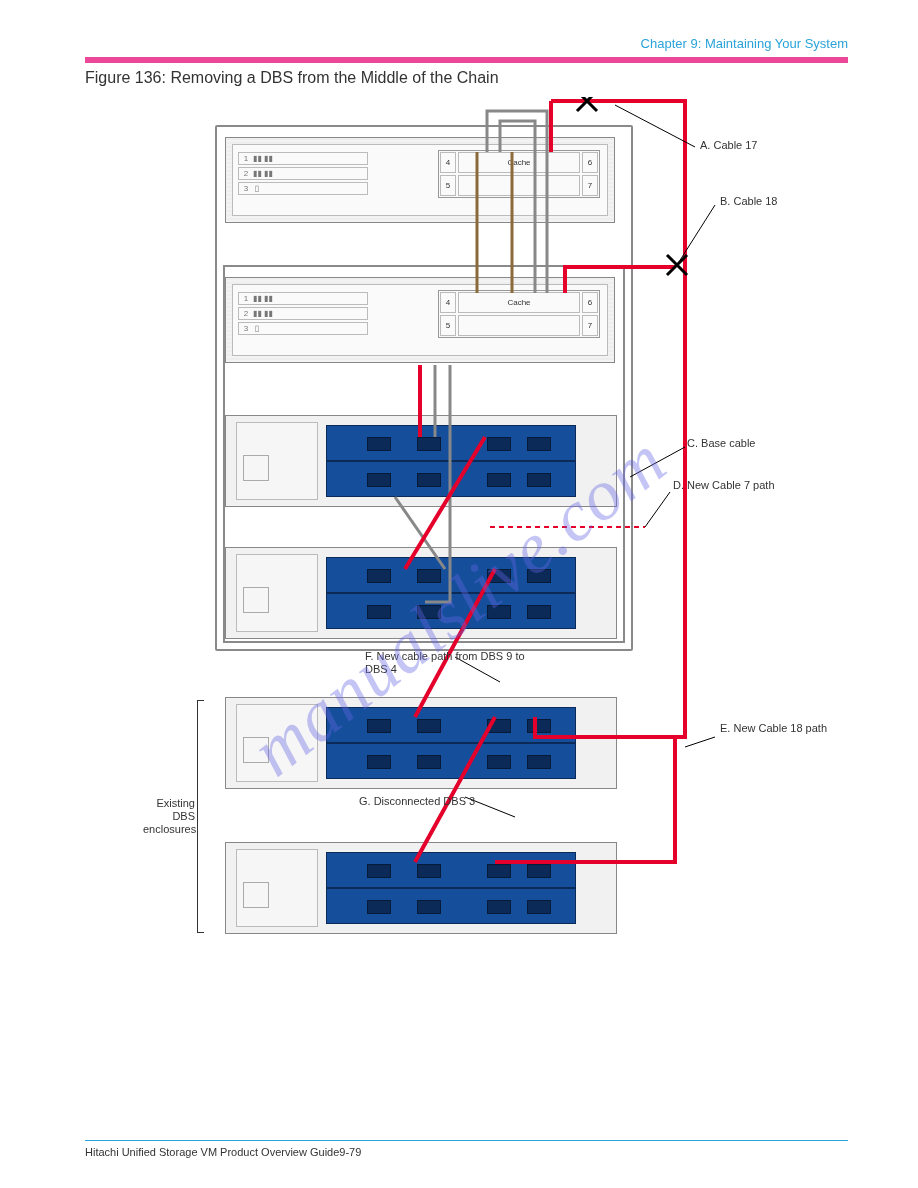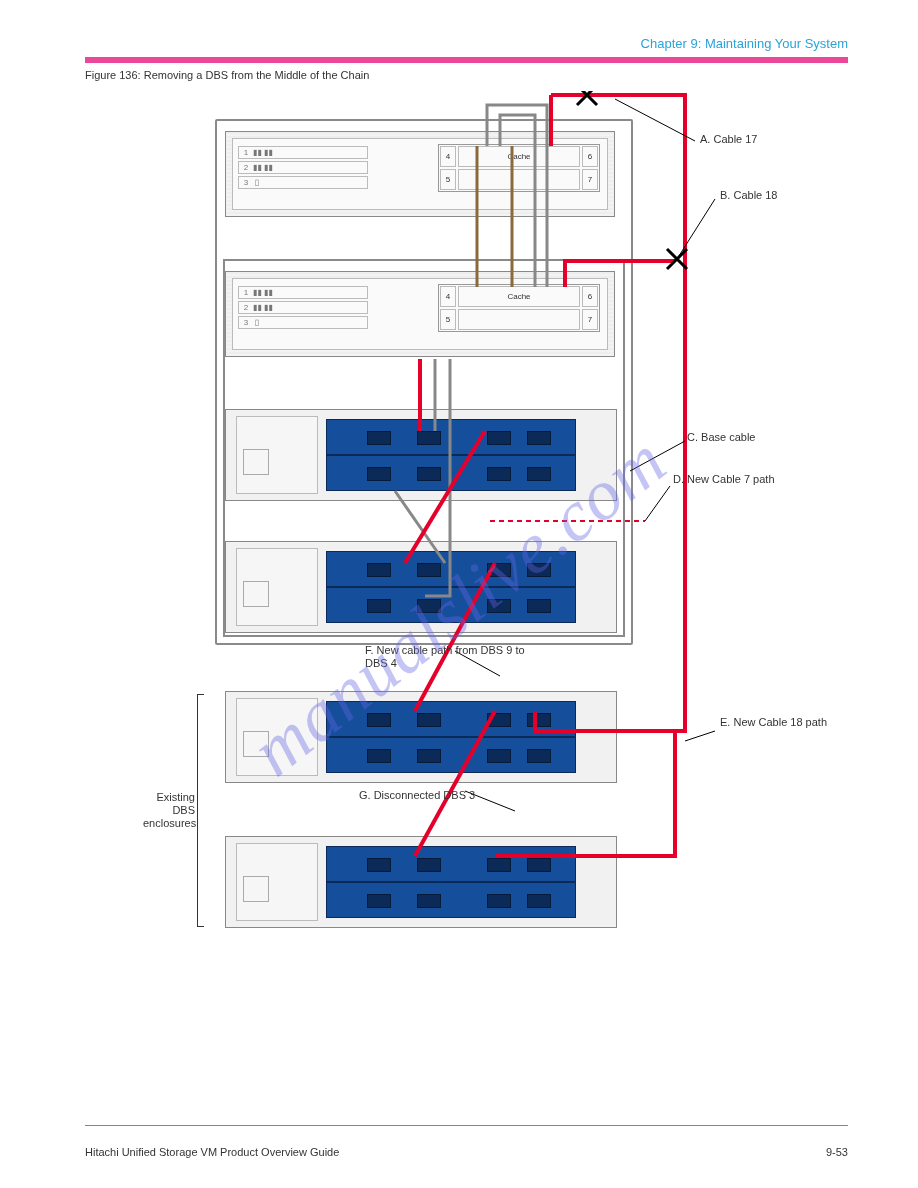--- a/index.html
+++ b/index.html
@@ -19,21 +19,21 @@
   }
   .chapter-title {
     color: #2aa3d9;
     font-size: 13px;
     text-align: right;
     border-bottom: 6px solid #ec4899;
     padding-bottom: 6px;
     margin-bottom: 6px;
   }
   .figure-title {
-    font-size: 11px;
+    font-size: 16px;
     margin: 4px 0 10px 0;
   }
   .diagram-slot {
     position: relative;
     width: 660px;
     height: 880px;
     margin-left: 130px;
   }
   
   .unit {
@@ -96,22 +96,22 @@
     font-style:italic;
     font-family:"Times New Roman", serif;
     white-space:nowrap;
     pointer-events:none;
     letter-spacing:1px;
   }
   .footer{
     position:absolute;
     left:85px; right:70px; bottom:30px;
     border-top:1px solid #2aa3d9;
-    padding-top:20px;
-    display:flex; justify-content:space-between;
+    padding-top:5px;
+    display:flex; justify-content:flex-start;
     font-size:11px; color:#333;
   }
   .footer .pgno{font-size:11px;}
   .bracket{
     position:absolute;
     border-left:1px solid #333;
     width:6px;
   }
   .bracket::before,.bracket::after{
     content:"";position:absolute;width:6px;height:1px;background:#333;left:0;
@@ -304,16 +304,16 @@
     <div class="lbl" style="left:150px; top:553px; width:170px;">F. New cable path from DBS 9 to DBS 4</div>
     <div class="lbl" style="left:144px; top:698px; width:170px;">G. Disconnected DBS 3</div>
     <div class="lbl" style="left:-72px; top:700px; width:52px; text-align:right;">Existing DBS enclosures</div>
 
   </div>
 
   <div class="wm">manualslive.com</div>
 
   <div class="footer">
     <span>Hitachi Unified Storage VM Product Overview Guide</span>
-    <span class="pgno">9-53</span>
+    <span class="pgno">9-79</span>
   </div>
 
 </div>
 
 </body></html>

